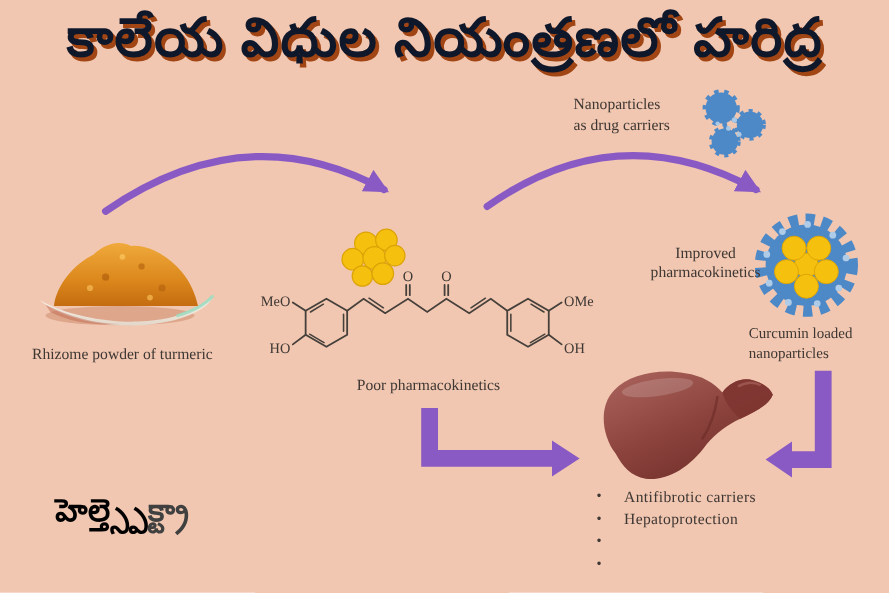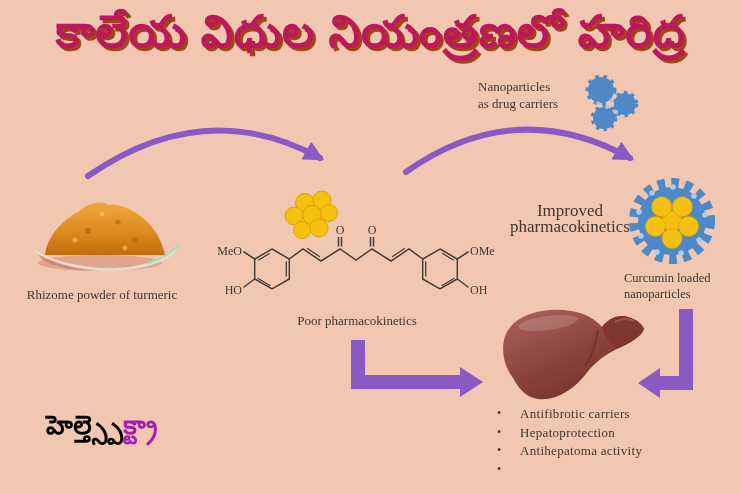--- a/index.html
+++ b/index.html
@@ -7,44 +7,44 @@
     position:relative;width:741px;height:494px;overflow:hidden;
     background:#F1C7B1;
     font-family:"Liberation Serif", serif;
     color:#3E3733;
   }
   .abs{position:absolute;}
   .svg-layer{position:absolute;left:0;top:0;pointer-events:none;}
   .title{
     left:0;right:0;top:6px;text-align:center;
     font-family:"Liberation Sans", sans-serif;font-weight:bold;
-    font-size:45px;letter-spacing:1px;color:#be185d;
+    font-size:45px;letter-spacing:1px;color:#0f172a;
     text-shadow:3px 3px 0 #A04513;
     white-space:nowrap;
   }
   .lbl{font-size:13px;line-height:16px;}
   .center{text-align:center;}
   .isolation{left:150px;top:101px;width:120px;font-size:13.5px;}
   .nano-carriers{left:478px;top:78px;line-height:17px;font-size:13px;}
   .turmeric-caption{left:0;top:286px;width:204px;line-height:17px;}
   .turmeric-caption .latin{font-style:italic;}
   .curcumin-name{left:285px;top:295px;width:140px;font-weight:bold;font-size:14px;}
   .poor-pk{left:272px;top:313px;width:170px;font-size:13px;}
-  .improved-pk{left:503px;top:203px;width:134px;line-height:16px;font-size:17px;}
+  .improved-pk{left:521px;top:203px;width:134px;line-height:16px;font-size:13px;}
   .loaded-caption{left:624px;top:270px;width:140px;line-height:16px;font-size:12.5px;}
   .activities{left:497px;top:406px;width:230px;}
   .activity-row{display:flex;align-items:flex-start;height:18.5px;font-size:13px;letter-spacing:.3px;}
   .activity-bullet{width:10px;margin-right:13px;font-size:12px;}
   .watermark{
     left:46px;top:410px;
     font-family:"Liberation Sans", sans-serif;font-weight:bold;
     font-size:26px;letter-spacing:.5px;white-space:nowrap;
   }
   .wm-1{color:#000000;}
-  .wm-2{color:#a21caf;}
+  .wm-2{color:#404040;}
   svg text{font-family:"Liberation Serif", serif;font-size:12px;fill:#3E3733;}
 </style>
 </head>
 <body>
 
 <div id="stage">
 
   <svg class="svg-layer" width="741" height="494" viewBox="0 0 741 494">
     <defs>
       <marker id="ah" viewBox="0 0 6 6" refX="4.6" refY="3" markerWidth="3.4" markerHeight="3.4" orient="auto" markerUnits="strokeWidth">
@@ -221,21 +221,20 @@
     <div class="activity-row">
       <span class="activity-bullet">•</span>
       <span>Antifibrotic carriers</span>
     </div>
     <div class="activity-row">
       <span class="activity-bullet">•</span>
       <span>Hepatoprotection</span>
     </div>
     <div class="activity-row">
       <span class="activity-bullet">•</span>
-      <span>Antihepatoma activity</span>
     </div>
     <div class="activity-row">
       <span class="activity-bullet">•</span>
     </div>
   </div>
 
   <div class="abs watermark">
     <span class="wm-1">హెల్త్</span><span class="wm-2">స్పెక్ట్రా</span>
   </div>
 

